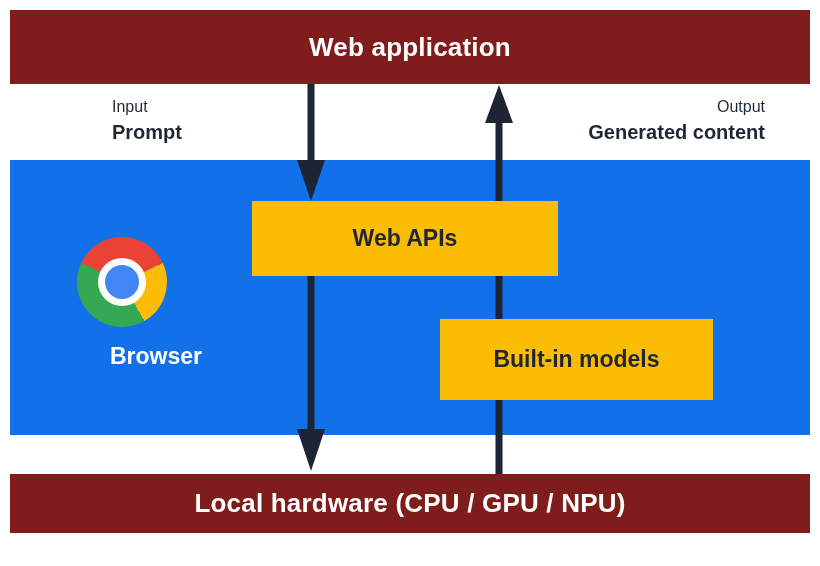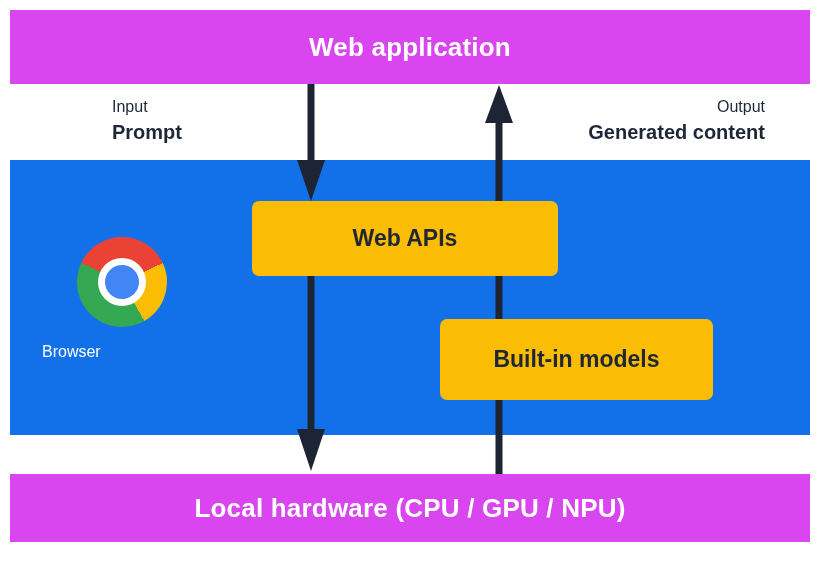--- a/index.html
+++ b/index.html
@@ -8,28 +8,28 @@
     width: 820px;
     height: 566px;
     background: #ffffff;
     font-family: "Liberation Sans", sans-serif;
     overflow: hidden;
   }
   .bar {
     position: absolute;
     left: 10px;
     width: 800px;
-    background: #d946ef;
+    background: #7f1d1d;
     display: flex;
     align-items: center;
     justify-content: center;
     z-index: 1;
   }
   .top-bar    { top: 10px;  height: 74px; }
-  .bottom-bar { top: 474px; height: 68px; }
+  .bottom-bar { top: 474px; height: 59px; }
   .bar-label {
     color: #ffffff;
     font-size: 26px;
     font-weight: 700;
     letter-spacing: 0.2px;
   }
   .middle-block {
     position: absolute;
     left: 10px;
     top: 160px;
@@ -54,21 +54,20 @@
     position: absolute;
     background: #fbbc04;
     display: flex;
     flex-direction: column;
     align-items: center;
     justify-content: center;
     z-index: 4;
     color: #1f2736;
     font-weight: 700;
     text-align: center;
-    border-radius: 7px;
   }
   .webapis-box {
     left: 252px; top: 201px;
     width: 306px; height: 75px;
     font-size: 23px;
   }
   .builtin-box {
     left: 432px; top: 319px;
     width: 273px; height: 81px;
     font-size: 23px;
@@ -97,24 +96,24 @@
     position: absolute;
     left: 28px; top: 28px;
     width: 34px; height: 34px;
     border-radius: 50%;
     background: #4285f4;
   }
   .browser-label {
     position: absolute;
     left: 42px; top: 343px;
     width: 160px;
-    text-align: left;
+    text-align: right;
     color: #ffffff;
-    font-size: 16px;
-    font-weight: 400;
+    font-size: 23px;
+    font-weight: 700;
     z-index: 4;
   }
 </style>
 </head>
 <body>
 
 <div class="canvas">
 
   <div class="bar top-bar">
     <span class="bar-label">Web application</span>

